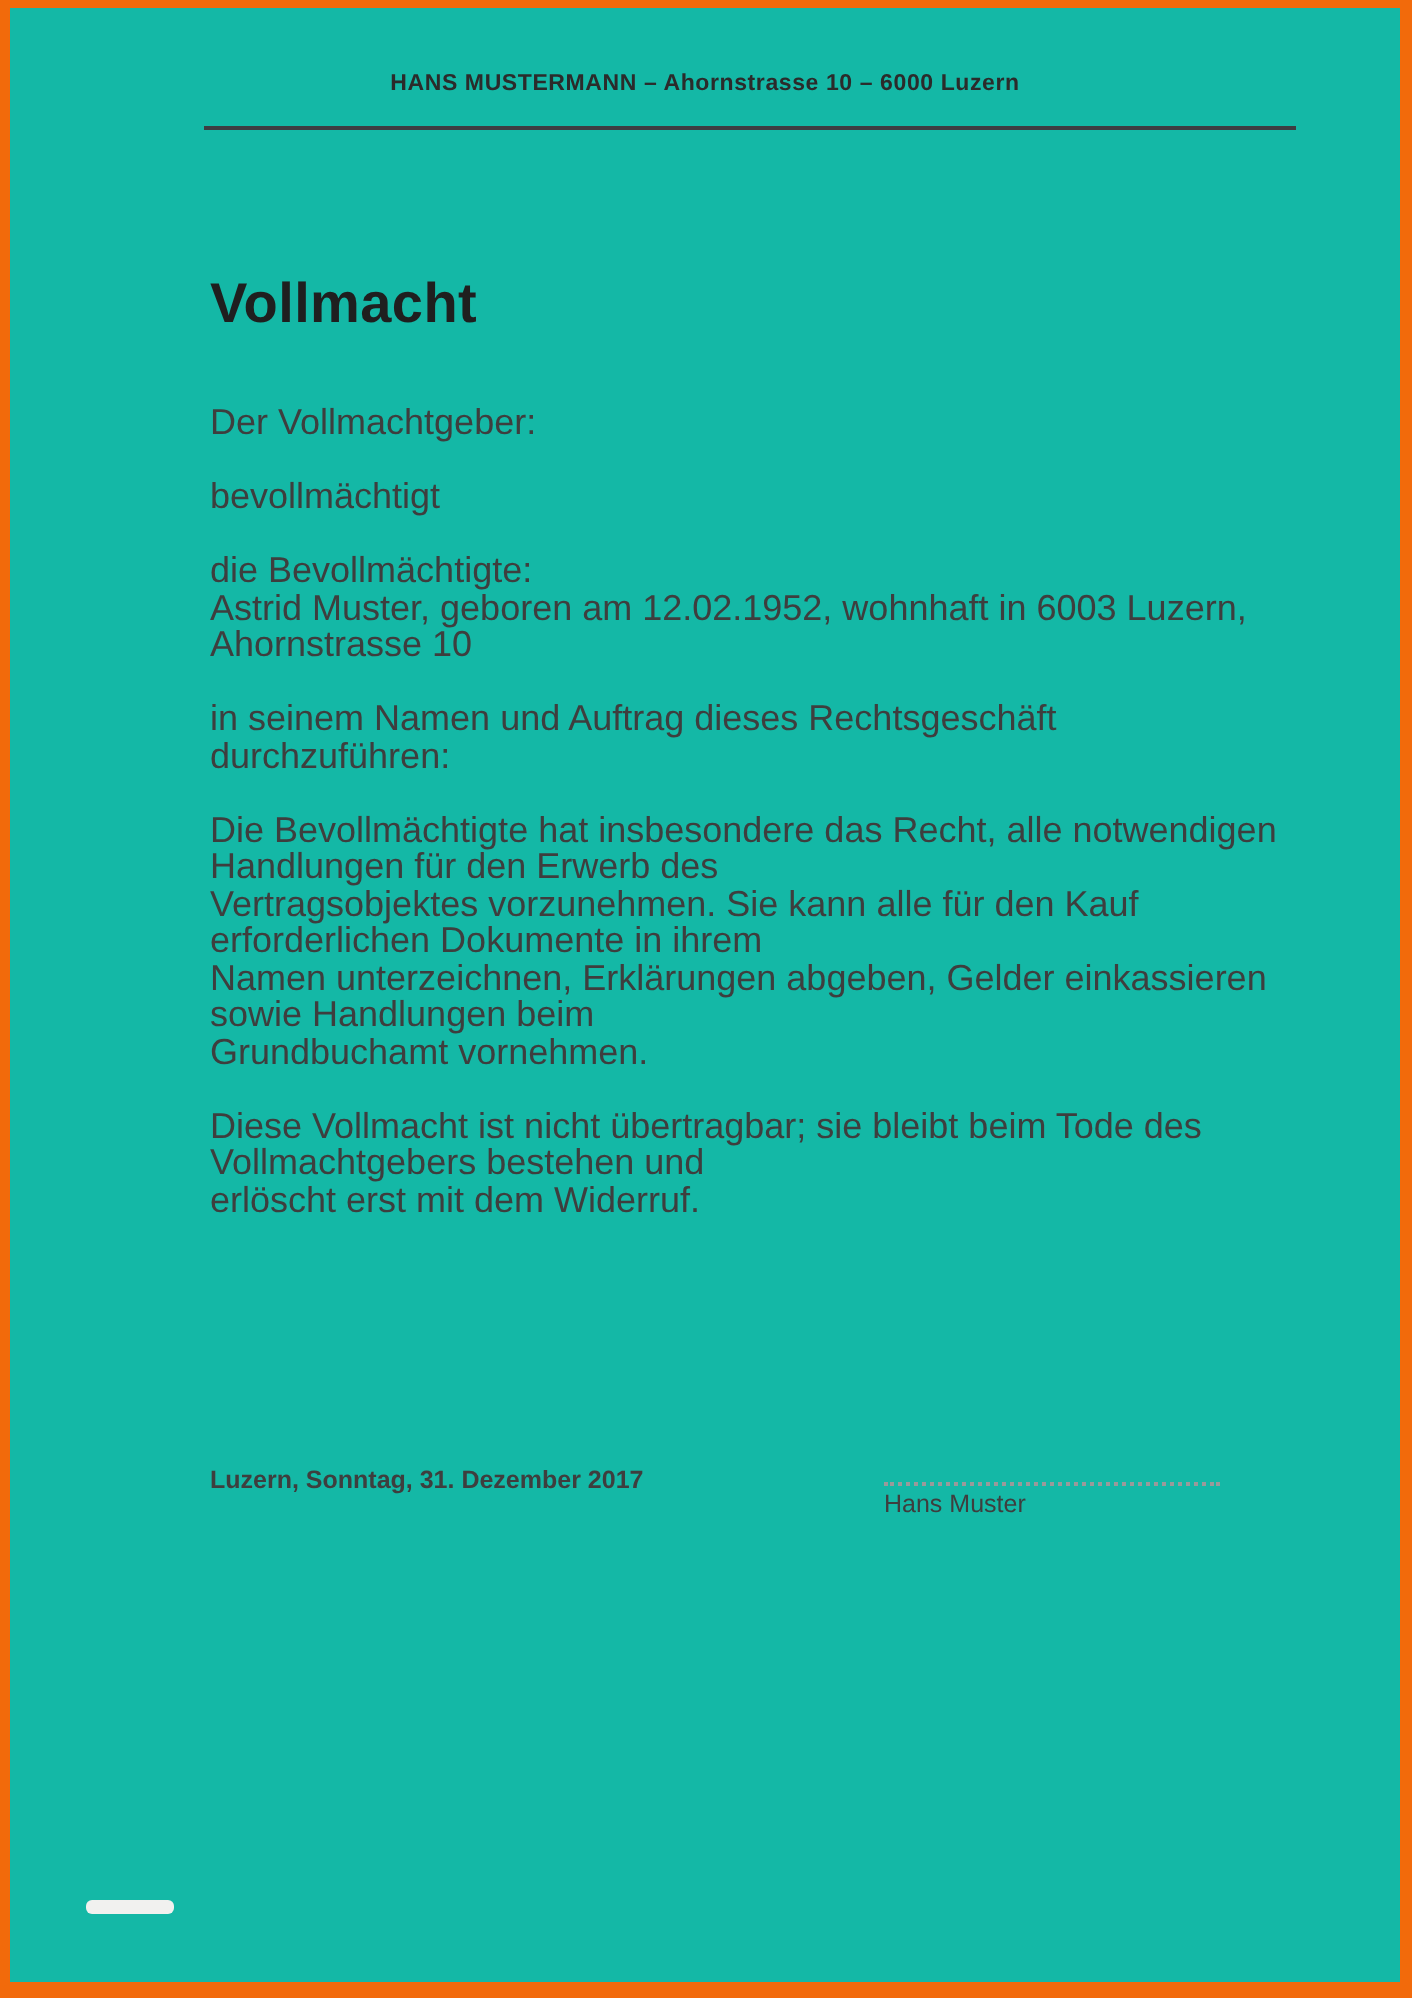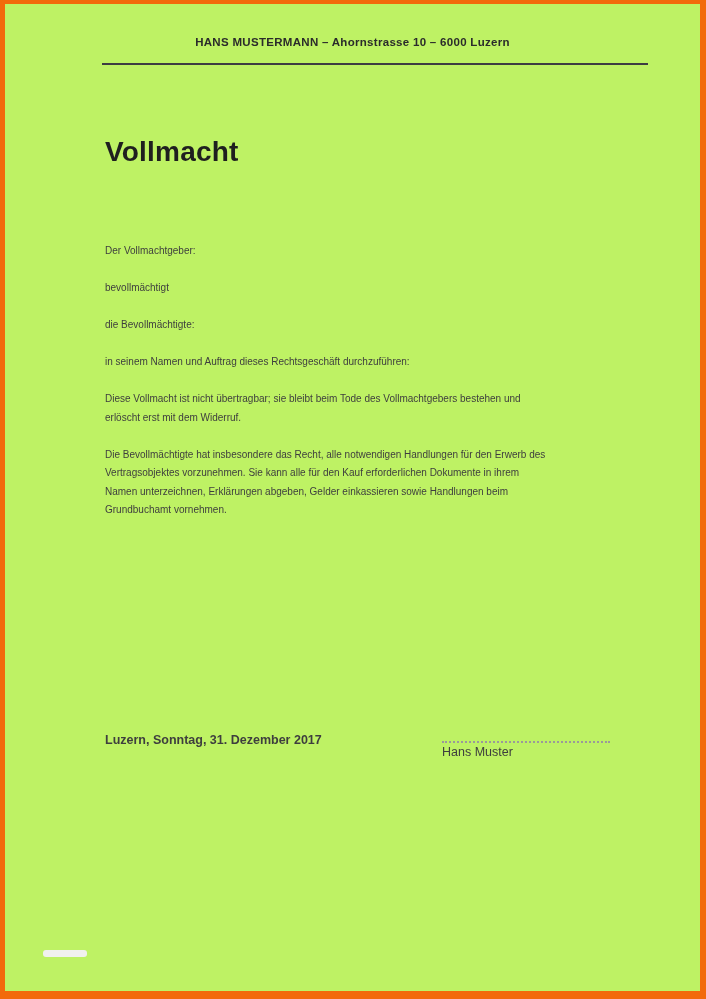--- a/index.html
+++ b/index.html
@@ -1,21 +1,21 @@
 <!DOCTYPE html>
 <html><head>
 <meta charset="utf-8">
 <style>
   html, body { margin: 0; padding: 0; background: #ffffff; }
   .page {
     position: relative;
     width: 706px;
     height: 999px;
     box-sizing: border-box;
-    background: #bef264;
+    background: #14b8a6;
     border-style: solid;
     border-color: #F26A0B;
     border-width: 4px 6px 8px 5px;
     font-family: "Liberation Sans", "DejaVu Sans", sans-serif;
     overflow: hidden;
   }
   .letterhead {
     position: absolute;
     top: 32px; left: 0; right: 0;
     text-align: center;
@@ -34,24 +34,23 @@
     position: absolute;
     top: 132px; left: 100px;
     font-size: 28px;
     font-weight: bold;
     color: #1f1f1f;
     letter-spacing: 0.2px;
   }
   .content {
     position: absolute;
     top: 198px; left: 100px; right: 60px;
-    font-size: 10px;
+    font-size: 18px;
     line-height: 18.5px;
     color: #3e3e3e;
-    margin-top: 40px;
   }
   .para { margin: 0 0 18.5px 0; }
   .line { display: block; }
   .footer {
     position: absolute;
     top: 726px; left: 100px; right: 63px;
     font-size: 12.5px;
     color: #3e3e3e;
   }
   .place-date { position: absolute; left: 0; top: 3px; font-weight: bold; }
@@ -84,37 +83,38 @@
     <p class="para">
       <span class="line">Der Vollmachtgeber:</span>
     </p>
 
     <p class="para">
       <span class="line">bevollmächtigt</span>
     </p>
 
     <p class="para">
       <span class="line">die Bevollmächtigte:</span>
+      <span class="line">Astrid Muster, geboren am 12.02.1952, wohnhaft in 6003 Luzern, Ahornstrasse 10</span>
     </p>
 
     <p class="para">
       <span class="line">in seinem Namen und Auftrag dieses Rechtsgeschäft durchzuführen:</span>
     </p>
 
 
     <p class="para">
-      <span class="line">Diese Vollmacht ist nicht übertragbar; sie bleibt beim Tode des Vollmachtgebers bestehen und</span>
-      <span class="line">erlöscht erst mit dem Widerruf.</span>
-    </p>
-
-    <p class="para">
       <span class="line">Die Bevollmächtigte hat insbesondere das Recht, alle notwendigen Handlungen für den Erwerb des</span>
       <span class="line">Vertragsobjektes vorzunehmen. Sie kann alle für den Kauf erforderlichen Dokumente in ihrem</span>
       <span class="line">Namen unterzeichnen, Erklärungen abgeben, Gelder einkassieren sowie Handlungen beim</span>
       <span class="line">Grundbuchamt vornehmen.</span>
+    </p>
+
+    <p class="para">
+      <span class="line">Diese Vollmacht ist nicht übertragbar; sie bleibt beim Tode des Vollmachtgebers bestehen und</span>
+      <span class="line">erlöscht erst mit dem Widerruf.</span>
     </p>
 
   </div>
 
   <div class="footer">
     <span class="place-date">Luzern, Sonntag, 31. Dezember 2017</span>
     <div class="signature-block">
       <div class="signature-dots"></div>
       <div class="signature-name">Hans Muster</div>
     </div>

